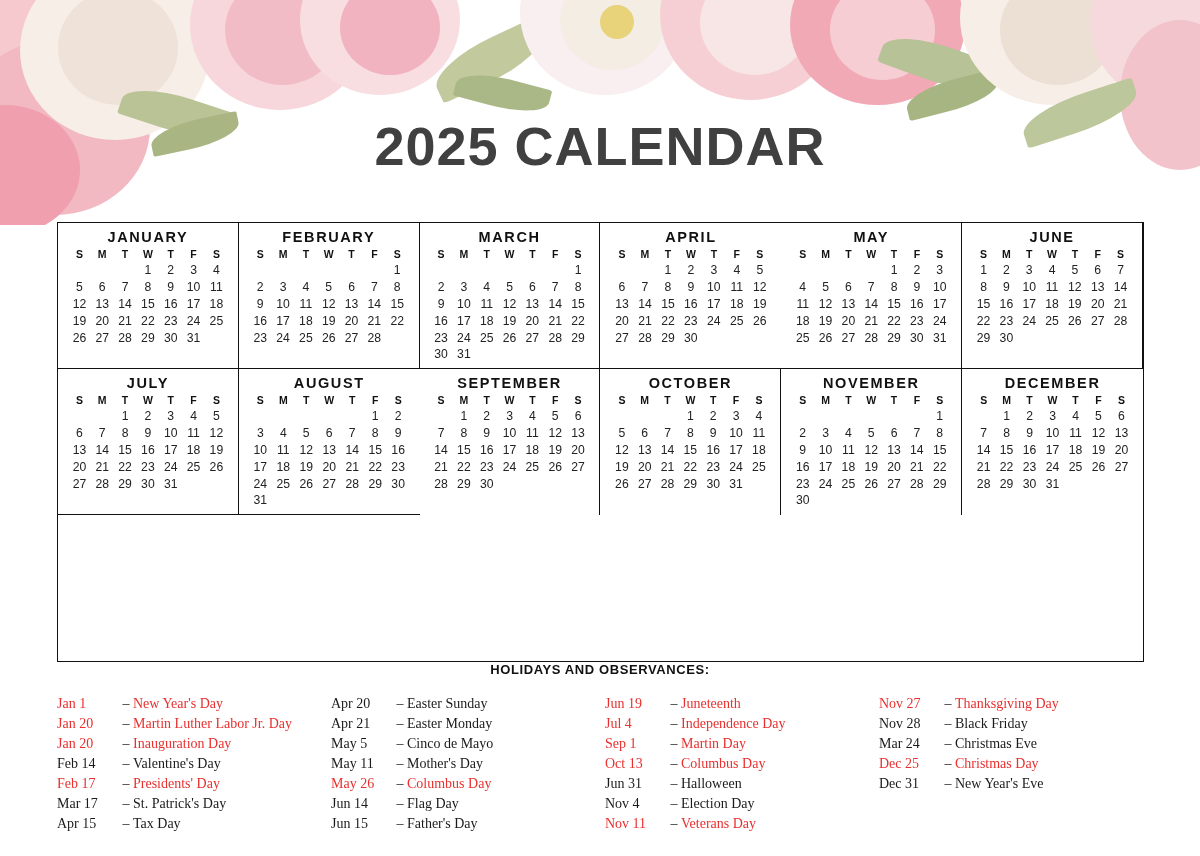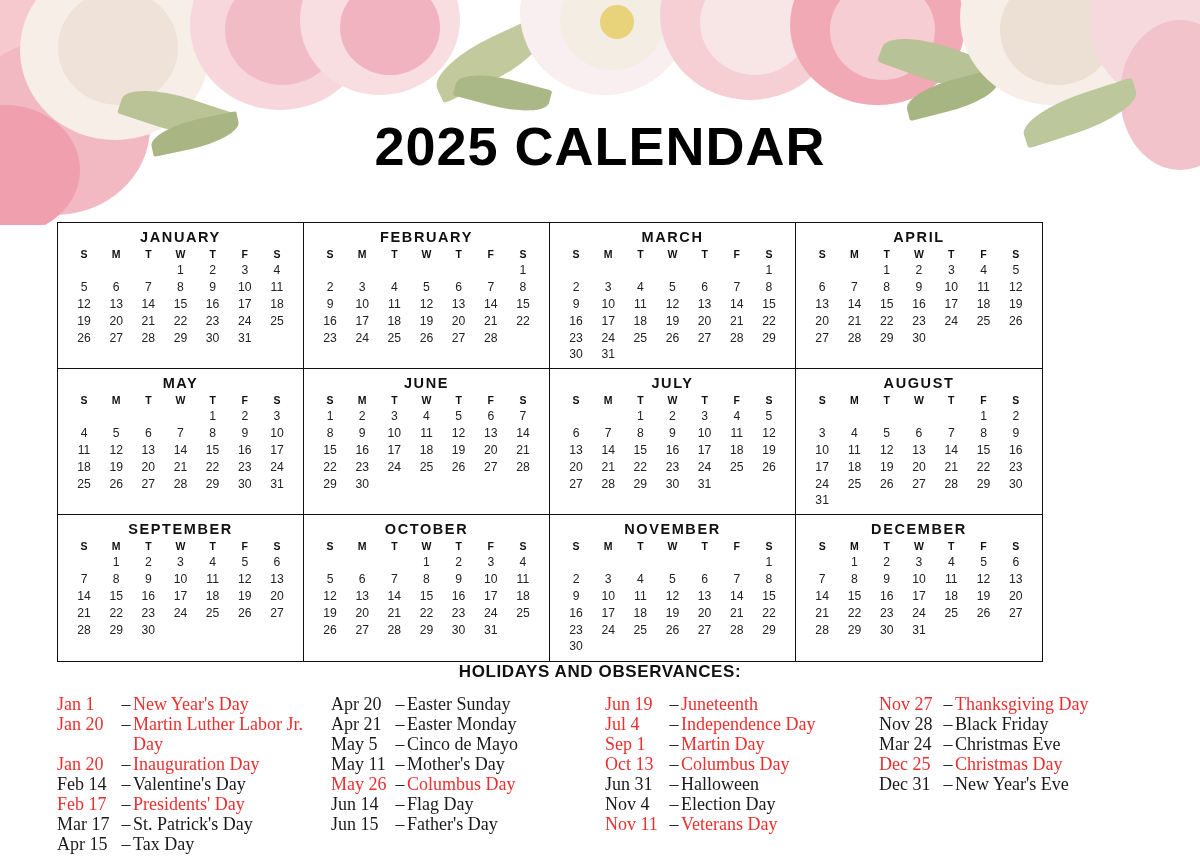--- a/index.html
+++ b/index.html
@@ -39,40 +39,40 @@
     top: 118px;
     left: 0;
     width: 1200px;
     text-align: center;
     z-index: 5;
   }
   .cal-title {
     font-size: 54px;
     font-weight: bold;
     letter-spacing: 1px;
-    color: #000000;
+    color: #404040;
     line-height: 1.05;
     font-family: "Liberation Sans", sans-serif;
   }
   .cal-sub {
     font-size: 21px;
     color: #1a1a1a;
     font-family: "Liberation Serif", serif;
     margin-top: 6px;
   }
 
   
   .grid {
     position: absolute;
     top: 222px;
     left: 57px;
-    width: 986px;
+    width: 1087px;
     border: 1.5px solid #111;
     display: grid;
-    grid-template-columns: repeat(4, 1fr);
+    grid-template-columns: repeat(6, 1fr);
     grid-template-rows: repeat(3, 1fr);
     box-sizing: border-box;
   }
   .month {
     border-right: 1.5px solid #111;
     border-bottom: 1.5px solid #111;
     box-sizing: border-box;
     padding: 6px 10px 8px 10px;
     height: 146px;
   }
@@ -108,41 +108,41 @@
   }
   td.sun, td.hol { color: #e8302f; }
 
   
   .hol-title {
     position: absolute;
     top: 662px;
     left: 0;
     width: 1200px;
     text-align: center;
-    font-size: 17px;
+    font-size: 13px;
     font-weight: bold;
     letter-spacing: 0.6px;
     color: #111;
   }
   .hol-cols {
     position: absolute;
     top: 694px;
     left: 57px;
     width: 1090px;
     display: grid;
     grid-template-columns: repeat(4, 1fr);
     column-gap: 6px;
   }
   .hol-list {
     display: block;
   }
   .hol-row {
     display: grid;
     grid-template-columns: 62px 14px 1fr;
-    font-size: 18px;
+    font-size: 14px;
     line-height: 20px;
     color: #1a1a1a;
     font-family: "Liberation Serif", serif;
   }
   .hol-row .d { white-space: nowrap; }
   .hol-row .dash { text-align: center; }
   .hol-row.red .d, .hol-row.red .name { color: #e8302f; }
   .hol-row.red .dash { color: #1a1a1a; }
 </style>
 </head>

